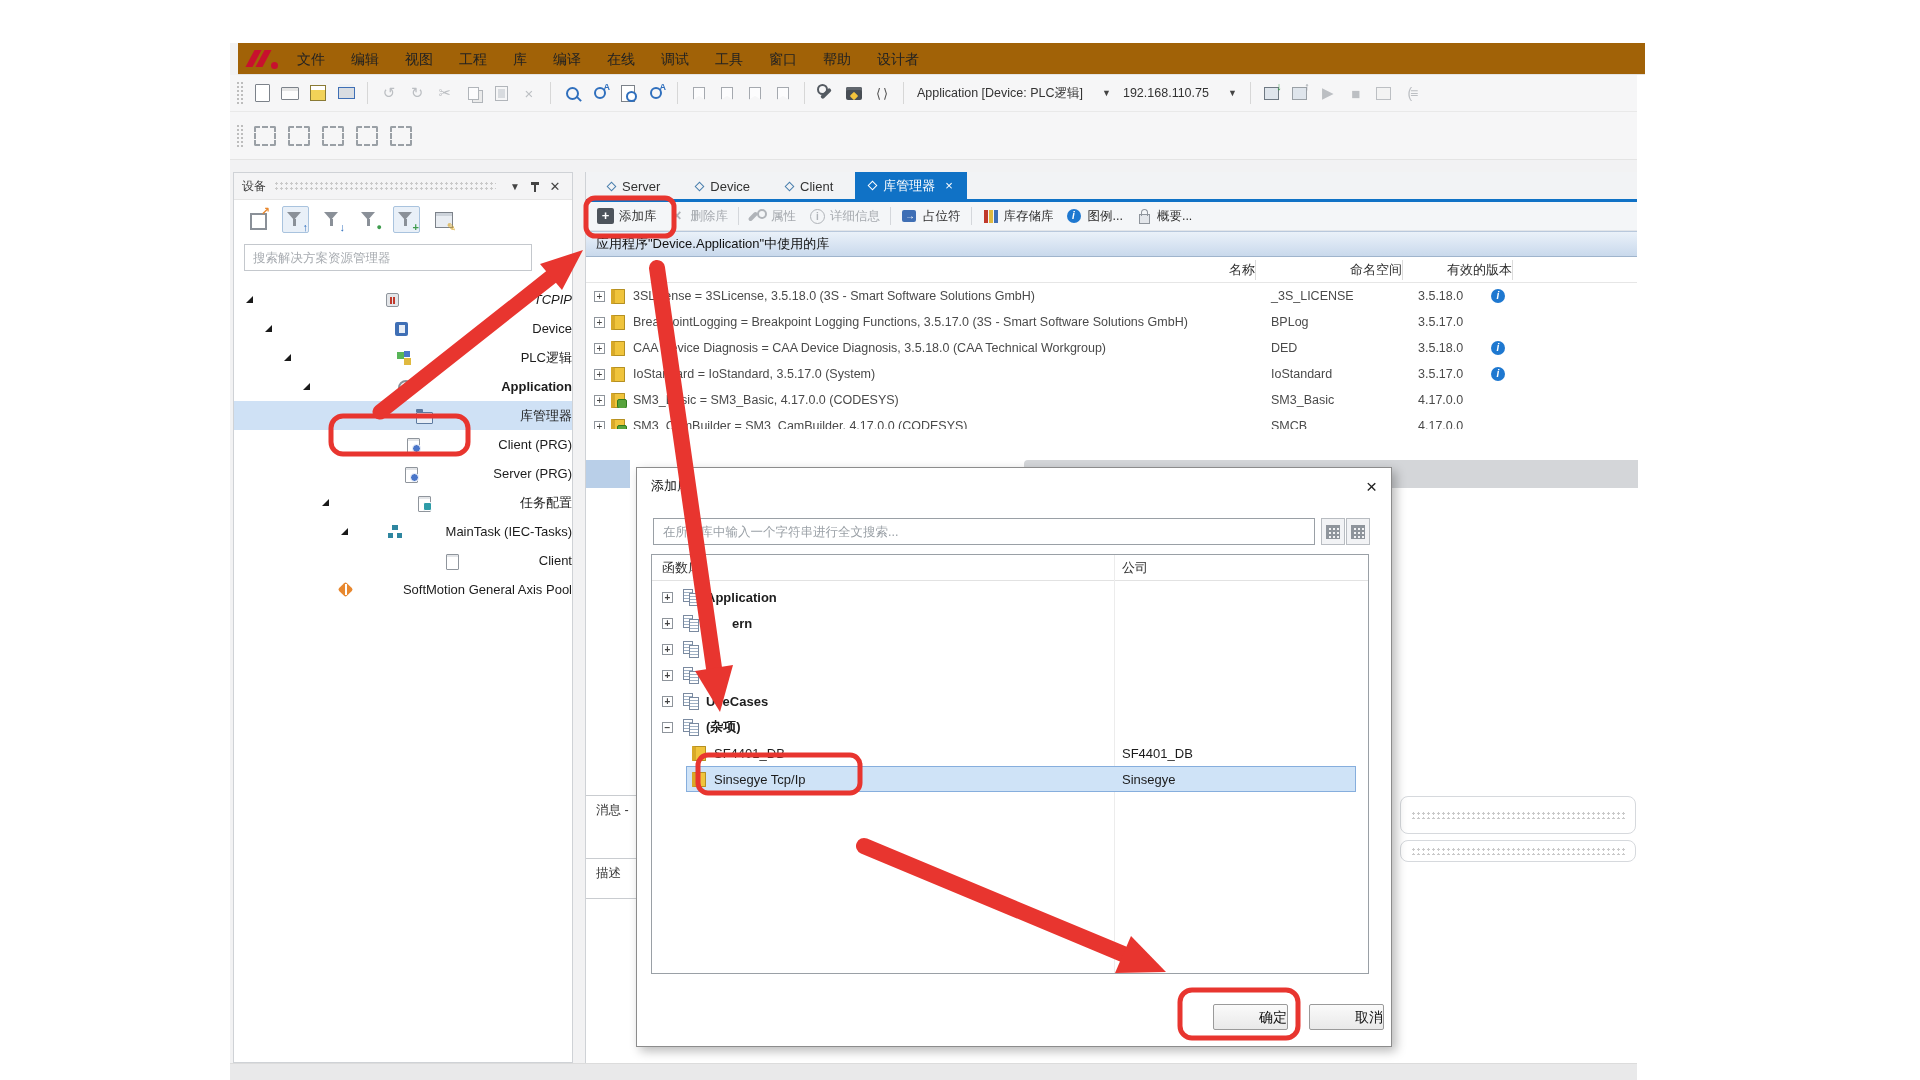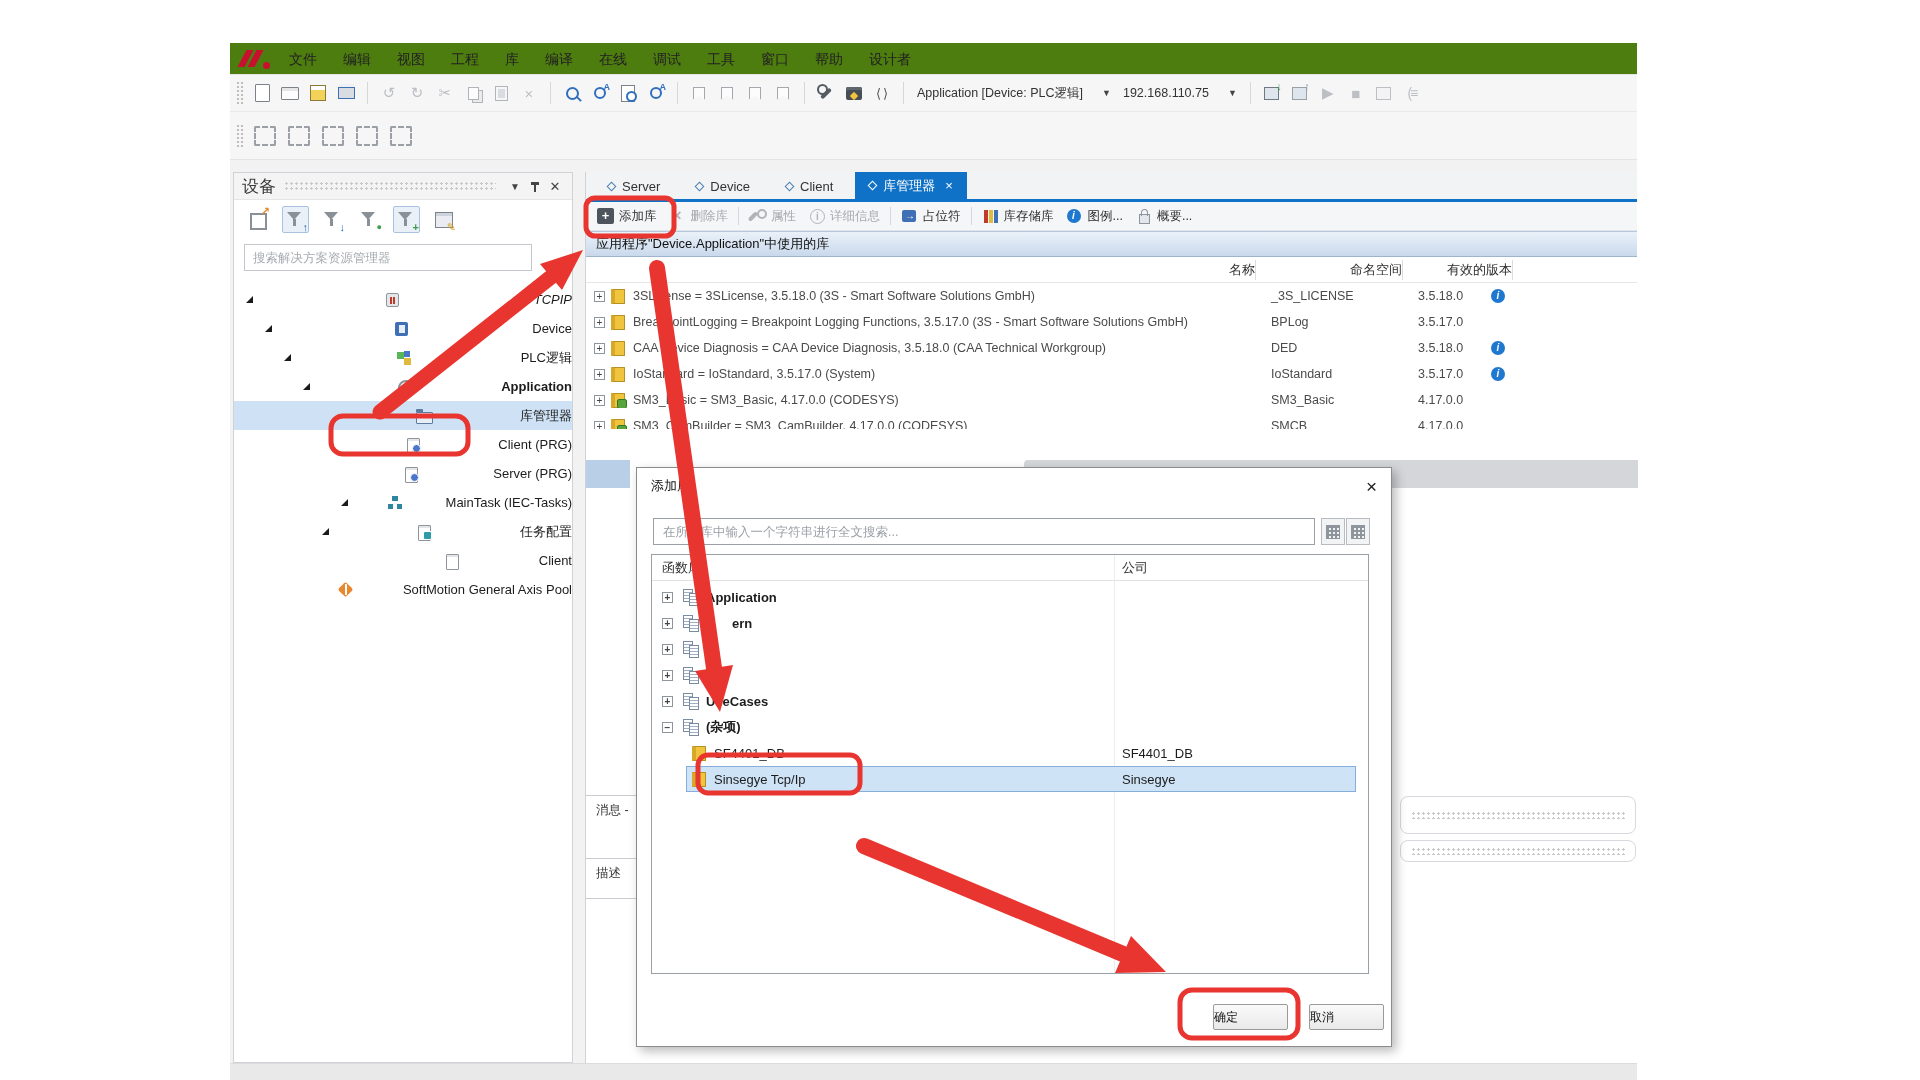--- a/index.html
+++ b/index.html
@@ -1,21 +1,21 @@
 <!DOCTYPE html>
 <html><head>
 <meta charset="utf-8">
 <style>
   html,body{margin:0;padding:0;background:#fff;}
   *{box-sizing:border-box;font-family:"Liberation Sans","DejaVu Sans",sans-serif;}
   .stage{position:relative;width:1920px;height:1080px;background:#fff;overflow:hidden;}
   .app{position:absolute;left:230px;top:43px;width:1407px;height:1037px;background:#f2f2f3;}
 
   
-  .menubar{position:absolute;left:0;top:0;width:100%;height:32px;background:#4d7c0f;display:flex;align-items:center;border-bottom:1px solid #e4e4e4;}
+  .menubar{position:absolute;left:8px;top:0;width:100%;height:32px;background:#a16207;display:flex;align-items:center;border-bottom:1px solid #e4e4e4;}
   .logo{width:34px;height:22px;margin-left:12px;position:relative;}
   .logo .sl{position:absolute;top:2px;width:7px;height:17px;background:#c8102e;transform:skewX(-28deg);}
   .logo .sl.s2{left:10px;}
   .logo .dot{position:absolute;right:6px;bottom:1px;width:7px;height:7px;border-radius:50%;background:#c8102e;}
   .menu-item{padding:0 13px;font-size:14px;color:#222;height:32px;line-height:32px;cursor:default;}
 
   
   .toolbar1{position:absolute;left:0;top:32px;width:100%;height:37px;background:#f6f6f7;display:flex;align-items:center;border-bottom:1px solid #e9e9e9;overflow:hidden;}
   .dragdots{width:8px;height:24px;margin:0 4px 0 6px;background:radial-gradient(#bdbdbd 1px,transparent 1.4px);background-size:4px 4px;}
   .tsep{width:1px;height:22px;background:#d7d7d7;margin:0 7px;}
@@ -48,21 +48,21 @@
   .k-box::before{content:"";width:13px;height:11px;border:1.5px solid #a9adb2;background:#f2f2f2;}
   .k-brace{font-size:14px;letter-spacing:-2px;}
   .combo{display:flex;align-items:center;font-size:12.5px;color:#333;margin:0 6px;white-space:nowrap;cursor:default;gap:11px;}
   .combo .caret{margin-left:8px;font-size:9px;color:#444;}
   .toolbar2{position:absolute;left:0;top:69px;width:100%;height:48px;background:#f6f6f7;display:flex;align-items:center;border-bottom:1px solid #e4e4e4;}
   .ph-square{width:22px;height:20px;border:2px dashed #9aa0a6;border-radius:2px;margin:0 6px;}
 
   
   .dock-left{position:absolute;left:3px;top:129px;width:340px;height:891px;background:#fff;border:1px solid #cfd2d6;}
   .dock-header{height:27px;display:flex;align-items:center;padding:0 8px;background:#f4f4f5;border-bottom:1px solid #e5e5e5;}
-  .dock-title{font-size:17px;color:#3c3c3c;margin-right:8px;}
+  .dock-title{font-size:12px;color:#3c3c3c;margin-right:8px;}
   .dock-texture{flex:1;height:10px;background:radial-gradient(#c9c9c9 1px,transparent 1.3px);background-size:5px 5px;margin-right:8px;}
   .dock-btn{width:18px;height:18px;display:flex;align-items:center;justify-content:center;color:#444;font-size:10px;margin-left:2px;cursor:default;}
   .pin-glyph{display:block;width:8px;height:8px;border-top:3px solid #444;position:relative;}
   .pin-glyph::after{content:"";position:absolute;left:3px;top:0;width:2px;height:7px;background:#444;}
   .filter-row{height:38px;display:flex;align-items:center;padding:0 6px;background:#fff;}
   .ficon{width:27px;height:27px;margin:0 5px;position:relative;border:1px solid transparent;border-radius:2px;}
   .ficon.pressed{background:#e9f0f8;border-color:#a9c3de;}
   .funnel::before{content:"";position:absolute;left:4px;top:5px;border-left:7px solid transparent;border-right:7px solid transparent;border-top:8px solid #8a9098;}
   .funnel::after{content:"";position:absolute;left:10px;top:12px;width:2.5px;height:7px;background:#8a9098;}
   .ficon .accent{position:absolute;right:0px;bottom:-1px;font-size:11px;font-weight:bold;line-height:11px;}
@@ -166,21 +166,21 @@
   .dlg-rows{position:absolute;left:0;top:26px;right:0;bottom:0;padding-top:3px;}
   .drow{height:26px;display:flex;align-items:center;font-size:13px;color:#1c1c1c;position:relative;white-space:nowrap;cursor:default;}
   .drow .company{position:absolute;left:470px;font-weight:normal;}
   .drow.cat{padding-left:10px;font-weight:bold;}
   .drow.leaf{padding-left:40px;}
   .drow.sel::before{content:"";position:absolute;left:34px;right:12px;top:0;bottom:0;background:#cfe3f7;border:1px solid #86aedd;}
   .drow>*{position:relative;}
   .catic{width:17px;height:16px;position:relative;margin:0 6px 0 4px;flex:none;}
   .catic::before{content:"";position:absolute;left:0;top:0;width:8px;height:11px;background:linear-gradient(#9fb0c4 1.5px,transparent 1.5px) 0 2px/8px 3px #fff;border:1px solid #7a8aa0;}
   .catic::after{content:"";position:absolute;left:6px;top:4px;width:8px;height:11px;background:linear-gradient(#9fb0c4 1.5px,transparent 1.5px) 0 2px/8px 3px #fff;border:1px solid #7a8aa0;}
-  .dlg-btn{position:absolute;top:536px;width:75px;height:26px;background:linear-gradient(#fafafa,#e9e9e9);border:1px solid #9a9a9a;border-radius:2px;font-size:12px;color:#111;text-align:left;line-height:24px;cursor:default;}
+  .dlg-btn{position:absolute;top:536px;width:75px;height:26px;background:linear-gradient(#fafafa,#e9e9e9);border:1px solid #9a9a9a;border-radius:2px;font-size:14px;color:#111;text-align:right;line-height:24px;cursor:default;}
 
   
   .overlay{position:absolute;inset:0;z-index:10;pointer-events:none;}
 </style>
 </head>
 <body>
 
 <div class="stage">
   <div class="app">
 
@@ -326,29 +326,29 @@
           <div class="trow" style="padding-left: 84px;">
             <span class="texp"></span>
             <span class="dicon i-prg"></span>
             <span class="tlabel">Client (PRG)</span>
           </div>
           <div class="trow" style="padding-left: 84px;">
             <span class="texp"></span>
             <span class="dicon i-prg"></span>
             <span class="tlabel">Server (PRG)</span>
           </div>
+          <div class="trow" style="padding-left: 84px;">
+            <span class="texp on"></span>
+            <span class="dicon i-taskcfg"></span>
+            <span class="tlabel">任务配置</span>
+          </div>
           <div class="trow" style="padding-left: 103px;">
             <span class="texp on"></span>
             <span class="dicon i-maintask"></span>
             <span class="tlabel">MainTask (IEC-Tasks)</span>
-          </div>
-          <div class="trow" style="padding-left: 84px;">
-            <span class="texp on"></span>
-            <span class="dicon i-taskcfg"></span>
-            <span class="tlabel">任务配置</span>
           </div>
           <div class="trow" style="padding-left: 122px;">
             <span class="texp"></span>
             <span class="dicon i-taskcall"></span>
             <span class="tlabel">Client</span>
           </div>
           <div class="trow" style="padding-left: 46px;">
             <span class="texp"></span>
             <span class="dicon i-softmotion"></span>
             <span class="tlabel">SoftMotion General Axis Pool</span>

